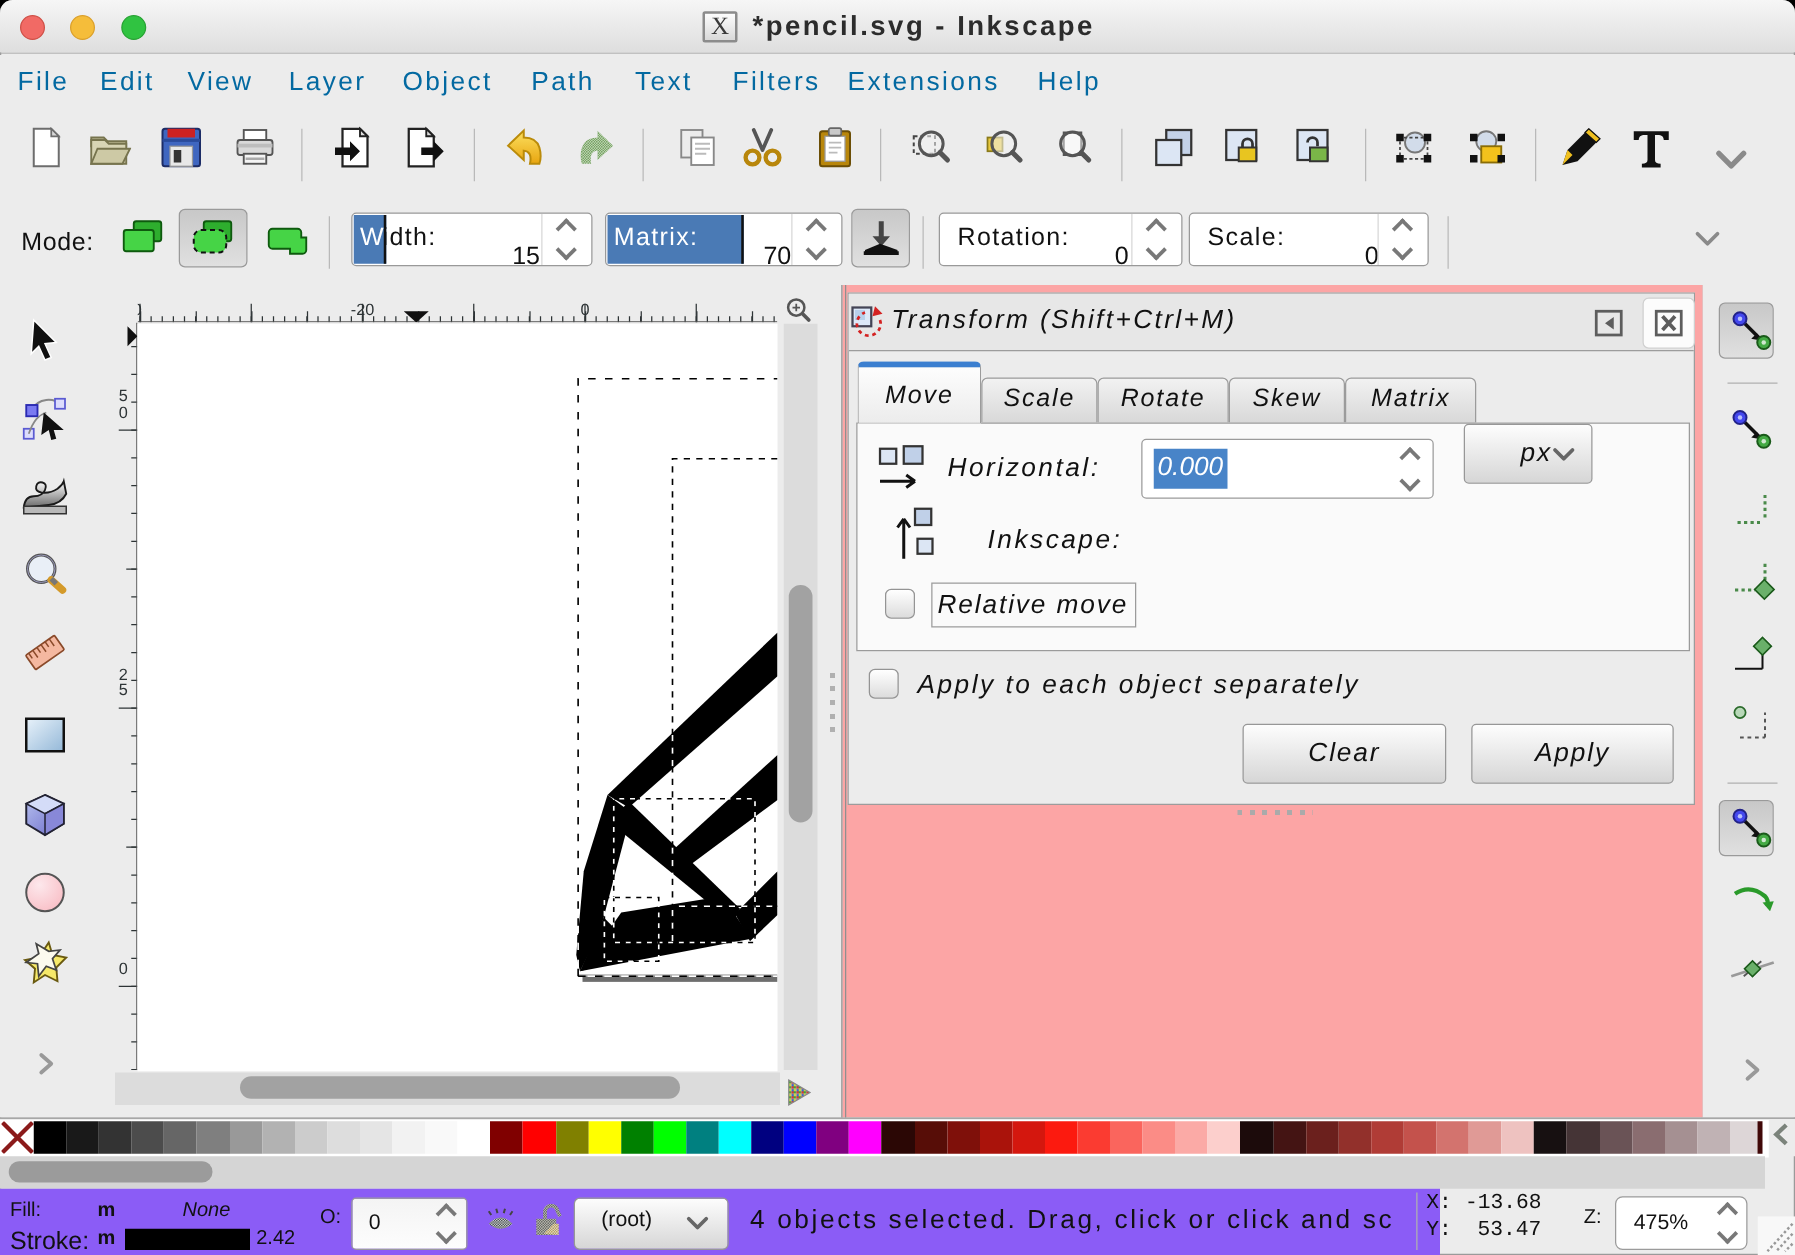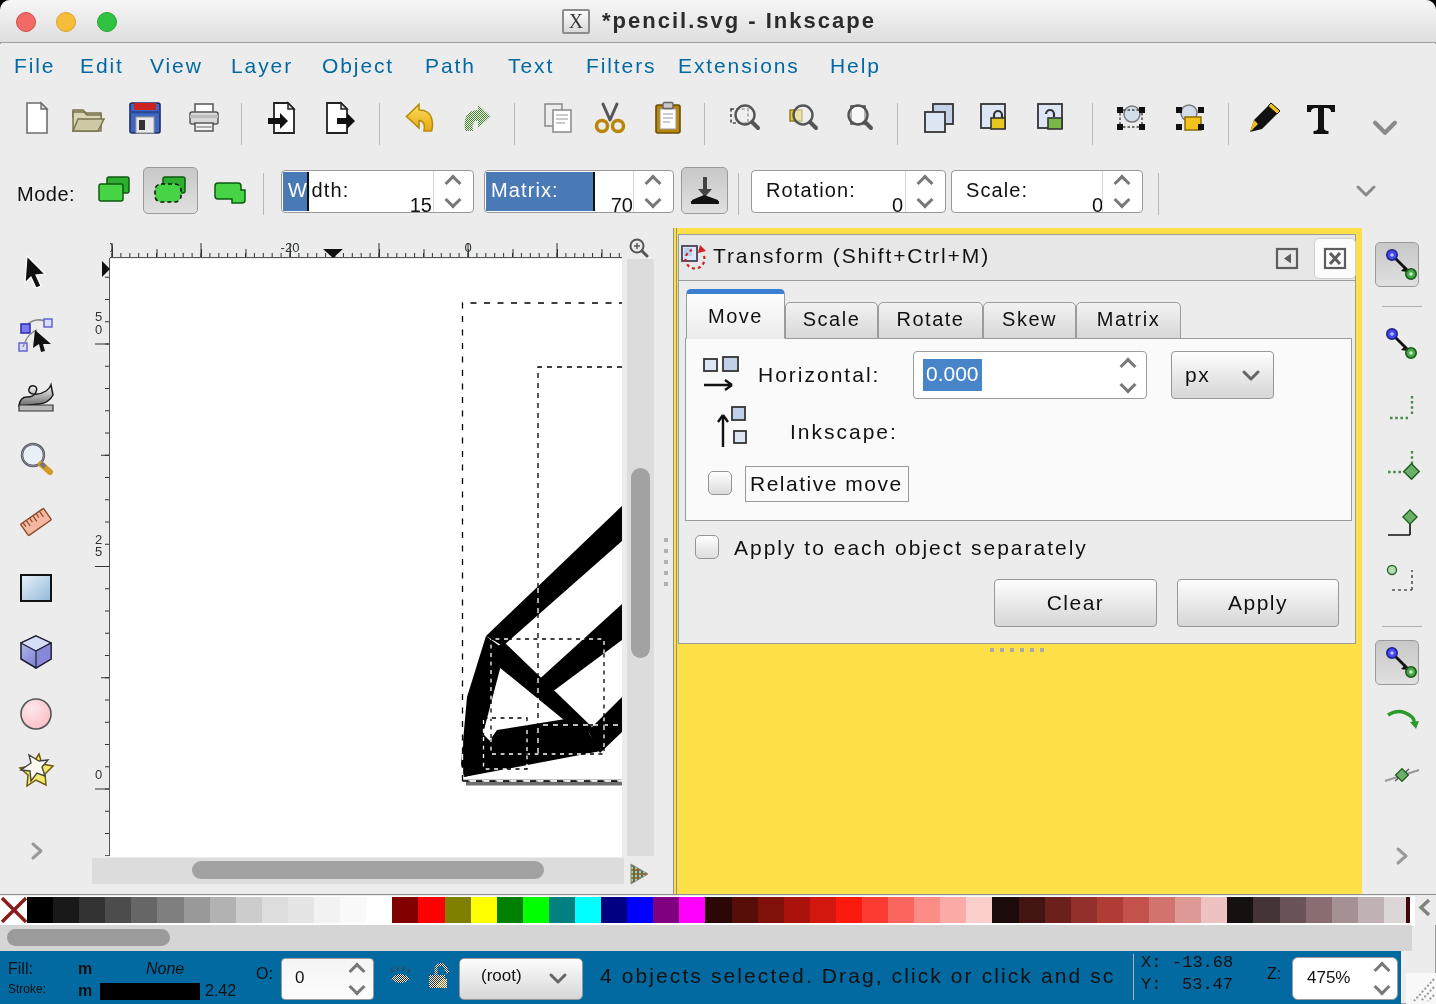--- a/index.html
+++ b/index.html
@@ -54,21 +54,21 @@
 
 #rulertop { position:absolute; left:110px; top:12px; width:512px; height:18px; background:#ececec; overflow:hidden; }
 #rulerleft { position:absolute; left:92px; top:30px; width:18px; height:599px; background:#ececec; }
 #canvas { position:absolute; left:110px; top:31px; width:512px; height:598px; background:#fff; }
 #vscroll { position:absolute; left:627px; top:31px; width:27px; height:597px; background:#dcdcdc; }
 #vthumb { position:absolute; left:4px; top:209px; width:19px; height:190px; background:#a2a2a2; border-radius:10px; }
 #hscroll { position:absolute; left:92px; top:630px; width:532px; height:26px; background:#dcdcdc; }
 #hthumb { position:absolute; left:100px; top:3px; width:352px; height:18px; background:#a2a2a2; border-radius:9px; }
 
 
-#dock { position:absolute; left:674px; top:0px; width:688px; height:666px; background:#fde047; }
+#dock { position:absolute; left:674px; top:0px; width:688px; height:666px; background:#fca5a5;font-style:italic; }
 #dlg { position:absolute; left:4px; top:6px; width:678px; height:410px; border:1px solid #9c9c9c; background:#ececec; }
 #dlgtitle { position:absolute; left:0; top:0; width:100%; height:46px; border-bottom:1px solid #9c9c9c; background:#e7e7e7;}
 .tab { position:absolute; top:67px; height:37px; background:linear-gradient(#f2f2f2,#d8d8d8);
   border:1px solid #9b9b9b; border-radius:5px 5px 0 0; font-size:20px; color:#111; text-align:center; letter-spacing:1.5px; }
 #tab-active { background:linear-gradient(#fdfdfd,#ececec); border-bottom:1px solid #ececec; border-top:5px solid #3b7fd0; height:50px; top:54px; z-index:3;}
 #tabpanel { position:absolute; left:6px; top:103px; width:667px; height:183px; border:1px solid #9b9b9b; background:#fafafa; }
 .entry { position:absolute; background:#fff; border:1px solid #9b9b9b; border-radius:4px; height:48px; }
 .gtkbtn { position:absolute; background:linear-gradient(#fdfdfd,#d6d6d6); border:1px solid #979797; border-radius:4px;
   font-size:21px; color:#111; text-align:center; letter-spacing:1.5px; }
 .cb { position:absolute; width:24px; height:24px; background:linear-gradient(#ffffff,#dcdcdc); border:1px solid #949494; border-radius:5px; }
@@ -81,21 +81,21 @@
 
 #palette { position:absolute; left:0; top:894px; width:1436px; height:31px; background:#ececec; border-top:1px solid #909090; }
 #palinner { position:absolute; left:0; top:1px; width:1415px; height:30px; background:#fff; }
 .sw { position:absolute; top:1px; height:26px; }
 
 
 #palscroll { position:absolute; left:0; top:925px; width:1412px; height:26px; background:#d5d5d5; }
 #palthumb { position:absolute; left:7px; top:4px; width:163px; height:17px; background:#9b9b9b; border-radius:9px; }
 
 
-#statusbar { position:absolute; left:0; top:951px; width:1401px; height:53px; background:#0369a1; font-size:16px; color:#111; }
+#statusbar { position:absolute; left:0; top:951px; width:1152px; height:53px; background:#8b5cf6; font-size:16px; color:#111; }
 </style>
 </head>
 <body>
 <div id="win">
   <div id="titlebar">
     <div class="tl" id="tl-r"></div>
       <div class="tl" id="tl-y"></div>
       <div class="tl" id="tl-g"></div>
     <div id="titleico">X</div>
     <div id="titletext">*pencil.svg - Inkscape</div>
@@ -514,21 +514,21 @@
             <span class="abs" style="left:9px;top:7px;font-size:21px;color:#fff;background:#4884c8;padding:3px 3px 5px 3px">0.000</span>
             <div class="spincol" style="width:34px;border-left:none">
                 <div class="up">
                   <span class="arr-up"></span>
                 </div>
                 <div class="dn">
                   <span class="arr-dn"></span>
                 </div>
               </div>
           </div>
-          <div class="gtkbtn" style="left:485px;top:12px;width:103px;height:48px;line-height:46px;text-align:left;padding-left:13px">px
+          <div class="gtkbtn" style="left:485px;top:0;width:103px;height:48px;line-height:46px;text-align:center;padding-left:13px">px
             <svg class="abs" style="right:12px;top:17px" width="20" height="14" viewBox="0 0 20 14">
                 <path d="M3 3 l7 7 7-7" fill="none" stroke="#666" stroke-width="3" stroke-linecap="round" stroke-linejoin="round"></path>
               </svg>
           </div>
           <svg class="abs" style="left:30px;top:66px" width="40" height="46" viewBox="0 0 40 46">
               <rect x="16" y="2" width="13" height="13" fill="#c0d0e8" stroke="#333" stroke-width="1.8"></rect>
               <rect x="18" y="26" width="12" height="12" fill="#dce6f4" stroke="#333" stroke-width="1.8"></rect>
               <path d="M7 42 v-32 m0 0 l-5 7 m5 -7 l5 7" fill="none" stroke="#111" stroke-width="2.4"></path>
             </svg>
           <span class="dlglab" style="left:104px;top:81px">Inkscape:</span>
@@ -668,21 +668,21 @@
     </div>
   <div class="abs" style="left:1418px;top:898px;width:13px;height:19px">
     <svg width="13" height="19" viewBox="0 0 13 19">
         <path d="M11 2 L3 9.5 L11 17" fill="none" stroke="#7b837b" stroke-width="3.4"></path>
       </svg>
   </div>
   <div id="statusbar">
     <span class="abs" style="left:8px;top:9px;font-size:16px">Fill:</span>
     <span class="abs" style="left:78px;top:9px;font-size:16px;font-weight:bold">m</span>
     <span class="abs" style="left:146px;top:9px;font-size:16px;font-style:italic">None</span>
-    <span class="abs" style="left:8px;top:31px;font-size:12px">Stroke:</span>
+    <span class="abs" style="left:8px;top:31px;font-size:20px">Stroke:</span>
     <span class="abs" style="left:78px;top:31px;font-size:16px;font-weight:bold">m</span>
     <div class="abs" style="left:100px;top:32px;width:100px;height:17px;background:#000"></div>
     <span class="abs" style="left:205px;top:31px;font-size:16px">2.42</span>
     <span class="abs" style="left:256px;top:14px;font-size:16px">O:</span>
     <div class="entry" style="left:281px;top:7px;width:93px;height:42px;background:linear-gradient(#f4f4f4,#fdfdfd)">
       <span class="abs" style="left:13px;top:9px;font-size:17px">0</span>
       <div class="spincol" style="width:30px;border-left:none">
           <div class="up">
             <span class="arr-up" style="border-left-width:6px;border-right-width:6px;border-bottom-width:8px"></span>
           </div>

